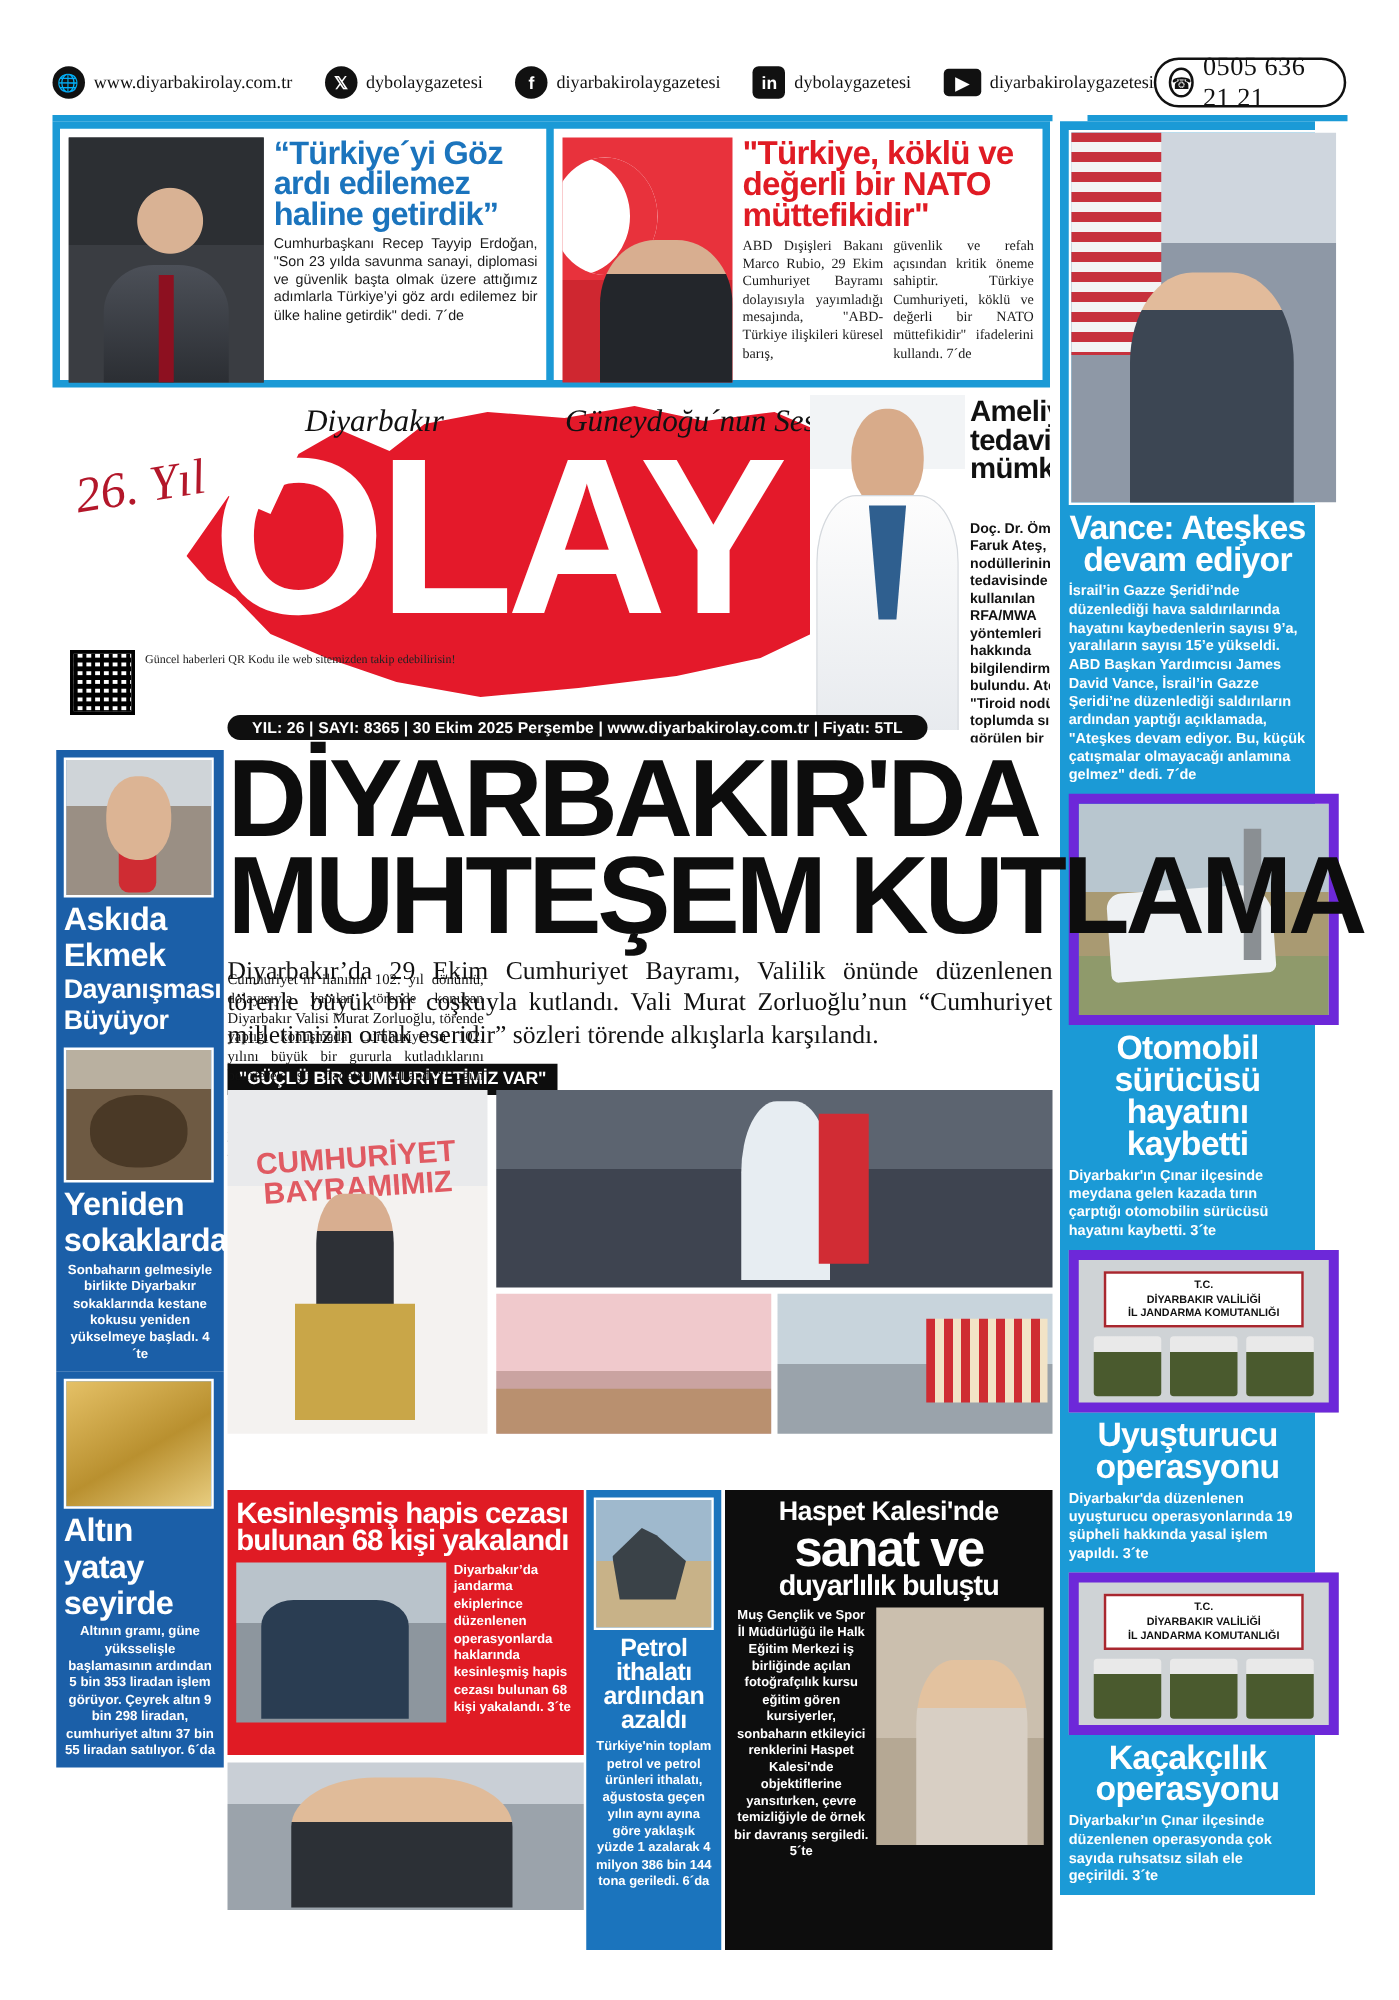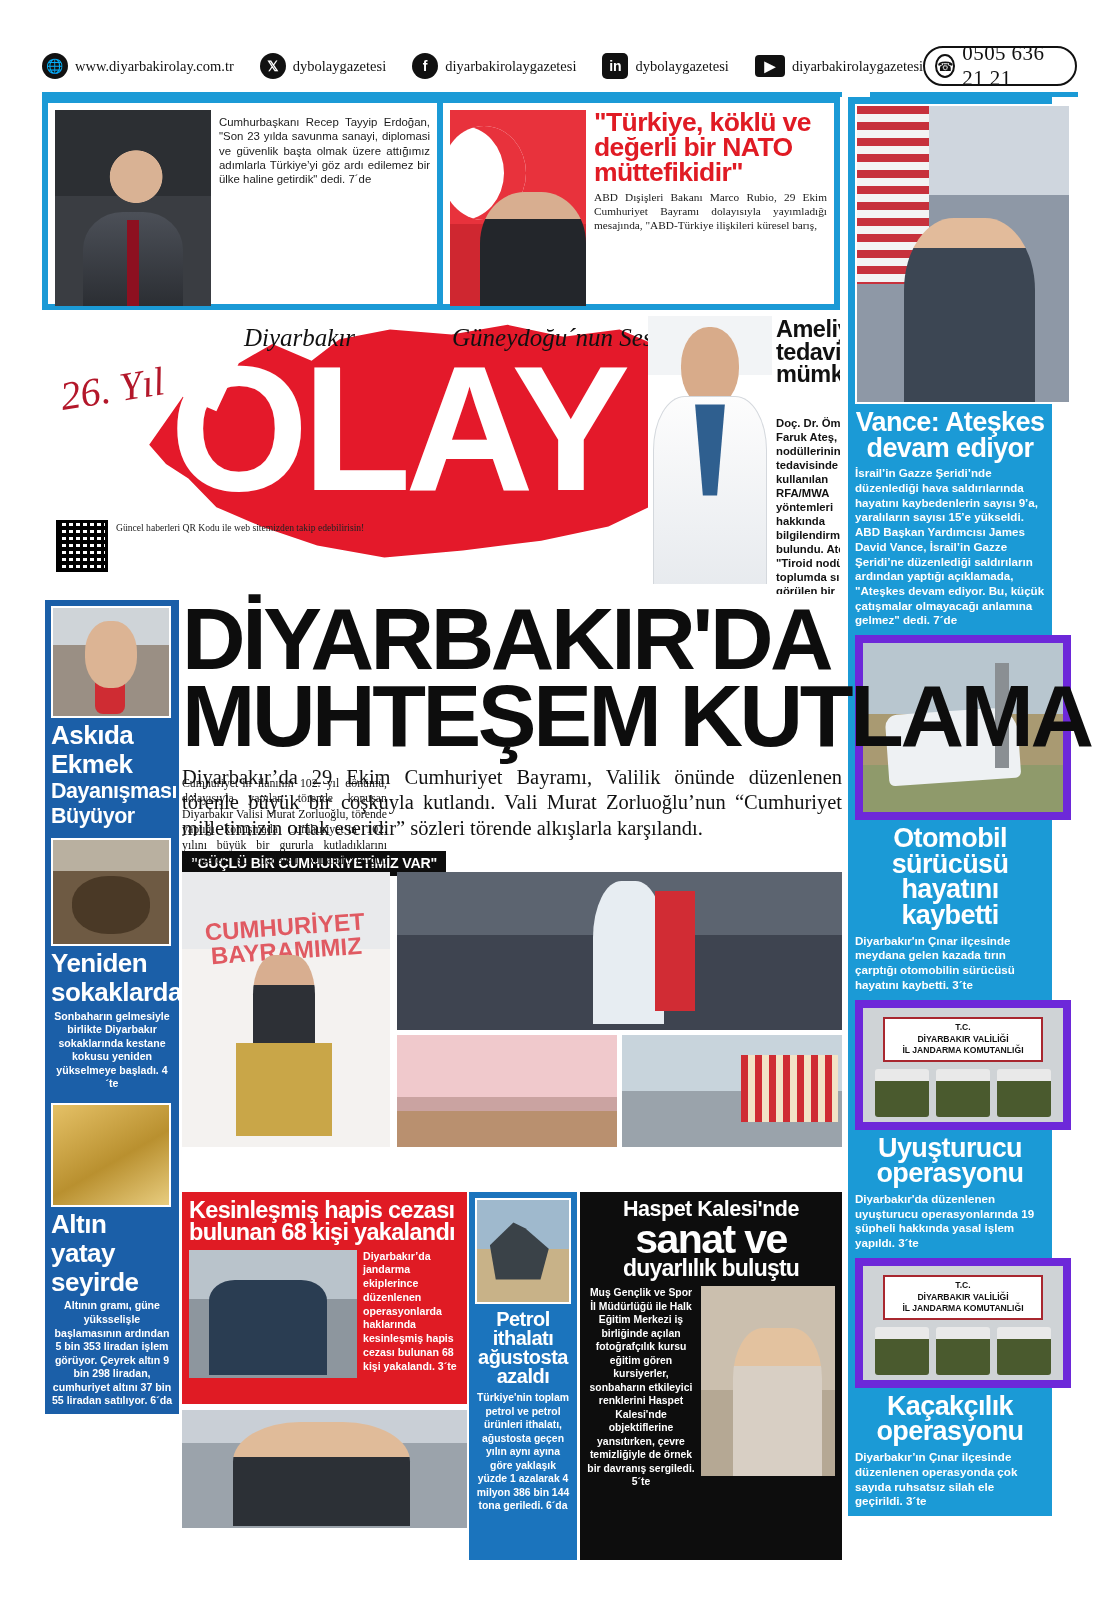--- a/index.html
+++ b/index.html
@@ -391,29 +391,31 @@
       <span class="phone-num">0505 636 21 21</span>
     </div>
   </div>
   <div class="rule-left"></div>
   <div class="rule-right"></div>
 
   <div class="topnews">
     <div class="tn-box a">
       <div class="tn-photo ph-erdogan"></div>
       <div class="tn-body">
+        <div class="tn-head blue">“Türkiye´yi Göz ardı edilemez haline getirdik”</div>
         <div class="tn-text">Cumhurbaşkanı Recep Tayyip Erdoğan, "Son 23 yılda savunma sanayi, diplomasi ve güvenlik başta olmak üzere attığımız adımlarla Türkiye’yi göz ardı edilemez bir ülke haline getirdik" dedi. 7´de</div>
       </div>
     </div>
     <div class="tn-box b">
       <div class="tn-photo ph-rubio"></div>
       <div class="tn-body">
         <div class="tn-head red">"Türkiye, köklü ve değerli bir NATO müttefikidir"</div>
         <div class="tn-cols">
           <div>ABD Dışişleri Bakanı Marco Rubio, 29 Ekim Cumhuriyet Bayramı dolayısıyla yayımladığı mesajında, "ABD-Türkiye ilişkileri küresel barış,</div>
+          <div>güvenlik ve refah açısından kritik öneme sahiptir. Türkiye Cumhuriyeti, köklü ve değerli bir NATO müttefikidir" ifadelerini kullandı. 7´de</div>
         </div>
       </div>
     </div>
   </div>
 
   <div class="masthead">
     <div class="map-red"></div>
     <div class="logo-olay">OLAY</div>
     <div class="kicker-diy">Diyarbakır</div>
     <div class="kicker-gun">Güneydoğu´nun Sesi</div>
@@ -424,20 +426,21 @@
       <div class="qr-text">Güncel haberleri QR Kodu ile web sitemizden takip edebilirisin!</div>
     </div>
 
     <div class="doctor-photo">
       <div class="doc-shirt"></div>
     </div>
     <div class="doc-head">Ameliyatsız tedavi mümkün!</div>
     <div class="doc-text">Doç. Dr. Ömer Faruk Ateş, tiroid nodüllerinin tedavisinde kullanılan RFA/MWA yöntemleri hakkında bilgilendirmede bulundu. Ateş, "Tiroid nodülleri toplumda sık görülen bir durumdur. 2´de</div>
   </div>
 
+  <div class="infobar">YIL: 26 | SAYI: 8365 | 30 Ekim 2025 Perşembe | www.diyarbakirolay.com.tr | Fiyatı: 5TL</div>
 
   <div class="rightcol">
     <div class="vance-photo"></div>
     <div class="r-head">Vance: Ateşkes devam ediyor</div>
     <div class="r-text">İsrail’in Gazze Şeridi’nde düzenlediği hava saldırılarında hayatını kaybedenlerin sayısı 9’a, yaralıların sayısı 15’e yükseldi. ABD Başkan Yardımcısı James David Vance, İsrail’in Gazze Şeridi’ne düzenlediği saldırıların ardından yaptığı açıklamada, "Ateşkes devam ediyor. Bu, küçük çatışmalar olmayacağı anlamına gelmez" dedi. 7´de</div>
 
     <div class="r-photo-generic crash-photo"></div>
     <div class="r-head">Otomobil sürücüsü hayatını kaybetti</div>
     <div class="r-text">Diyarbakır'ın Çınar ilçesinde meydana gelen kazada tırın çarptığı otomobilin sürücüsü hayatını kaybetti. 3´te</div>
 
@@ -530,21 +533,21 @@
       <div class="red-text">Diyarbakır’da jandarma ekiplerince düzenlenen operasyonlarda haklarında kesinleşmiş hapis cezası bulunan 68 kişi yakalandı. 3´te</div>
     </div>
   </div>
 
   <div class="gumruk">
     <div class="gumruk-photo"></div>
   </div>
 
   <div class="petrol">
     <div class="petrol-photo"></div>
-    <div class="petrol-h">Petrol ithalatı ağustosta azaldı</div>
+    <div class="petrol-h">Petrol ithalatı ardından azaldı</div>
     <div class="petrol-t">Türkiye'nin toplam petrol ve petrol ürünleri ithalatı, ağustosta geçen yılın aynı ayına göre yaklaşık yüzde 1 azalarak 4 milyon 386 bin 144 tona geriledi. 6´da</div>
   </div>
 
   <div class="haspet">
     <div class="haspet-h1">Haspet Kalesi'nde</div>
     <div class="haspet-h2">sanat ve</div>
     <div class="haspet-h3">duyarlılık buluştu</div>
     <div class="haspet-row">
       <div class="haspet-t">Muş Gençlik ve Spor İl Müdürlüğü ile Halk Eğitim Merkezi iş birliğinde açılan fotoğrafçılık kursu eğitim gören kursiyerler, sonbaharın etkileyici renklerini Haspet Kalesi'nde objektiflerine yansıtırken, çevre temizliğiyle de örnek bir davranış sergiledi. 5´te</div>
       <div class="haspet-photo">

